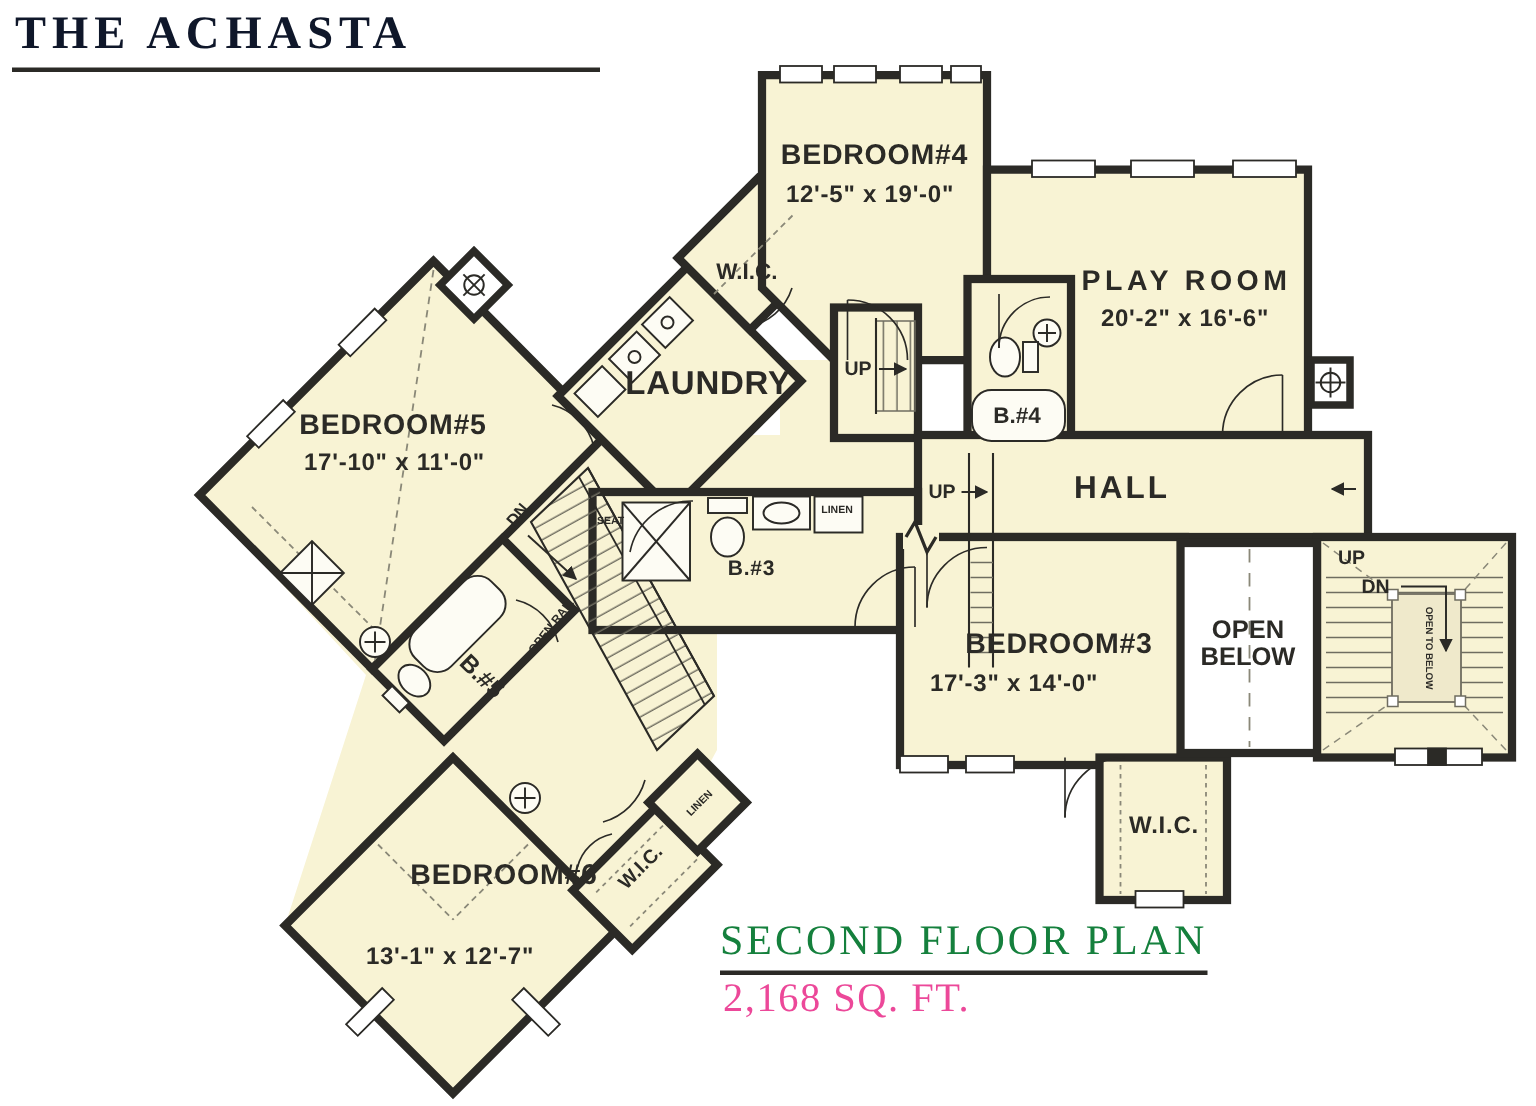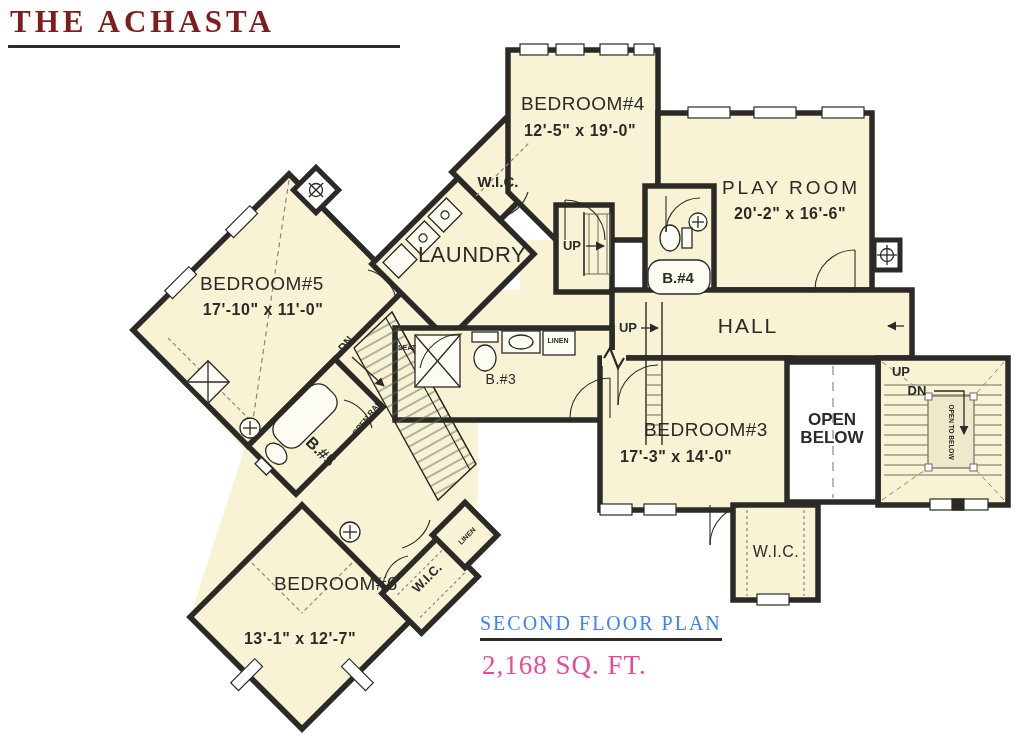--- a/index.html
+++ b/index.html
@@ -1,29 +1,29 @@
 <!DOCTYPE html>
 <html><head>
 <meta charset="utf-8">
 <style>
   html,body{margin:0;padding:0;background:#ffffff;}
   #canvas{position:relative;width:1024px;height:737px;background:#ffffff;overflow:hidden;
           font-family:"Liberation Sans",sans-serif;color:#2b2a26;}
   #plan-svg{position:absolute;left:0;top:0;}
   .lbl{position:absolute;transform:translate(-50%,-50%);white-space:nowrap;text-align:center;
        color:#2b2a26;line-height:1.05;}
-  .room-name{font-size:19px;font-weight:400;letter-spacing:.5px;}
+  .room-name{font-size:19px;font-weight:700;letter-spacing:.5px;}
   .room-dims{font-size:16px;font-weight:600;letter-spacing:.5px;}
   .small-lbl{font-size:13px;font-weight:600;}
   .tiny-lbl{font-size:7px;font-weight:600;letter-spacing:0;}
   .title{position:absolute;left:10px;top:4px;font-family:"Liberation Serif",serif;
-         font-weight:bold;font-size:31px;letter-spacing:4px;color:#7f1d1d;}
+         font-weight:bold;font-size:31px;letter-spacing:4px;color:#0f172a;}
   .title-rule{position:absolute;left:8px;top:45px;width:392px;height:3px;background:#2b2a26;}
   .plan-title{position:absolute;left:480px;top:612px;font-family:"Liberation Serif",serif;
-         font-size:20px;letter-spacing:2px;color:#3b82f6;border-bottom:3px solid #2b2a26;
+         font-size:28px;letter-spacing:2px;color:#15803d;border-bottom:3px solid #2b2a26;
          padding-bottom:3px;text-align:center;}
   .plan-area{position:absolute;left:482px;top:650px;font-family:"Liberation Serif",serif;
          font-size:27px;letter-spacing:1px;color:#ec4899;}
 </style>
 </head>
 <body>
 
 <div id="canvas">
 
 <svg id="plan-svg" width="1024" height="737" viewBox="0 0 1024 737">

